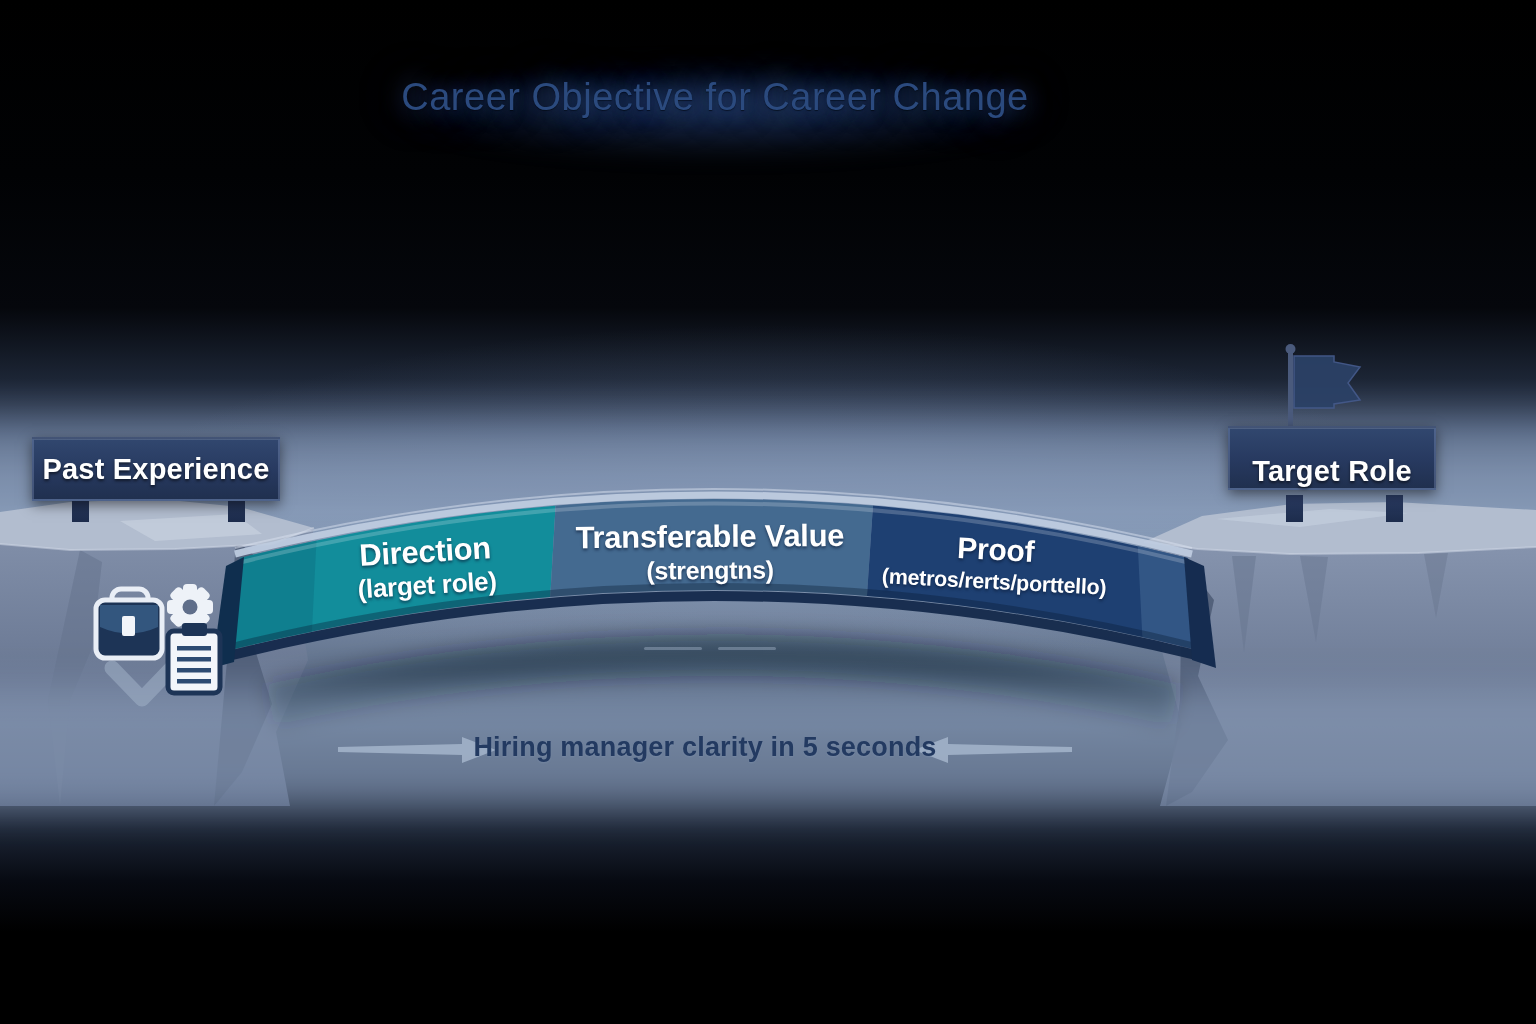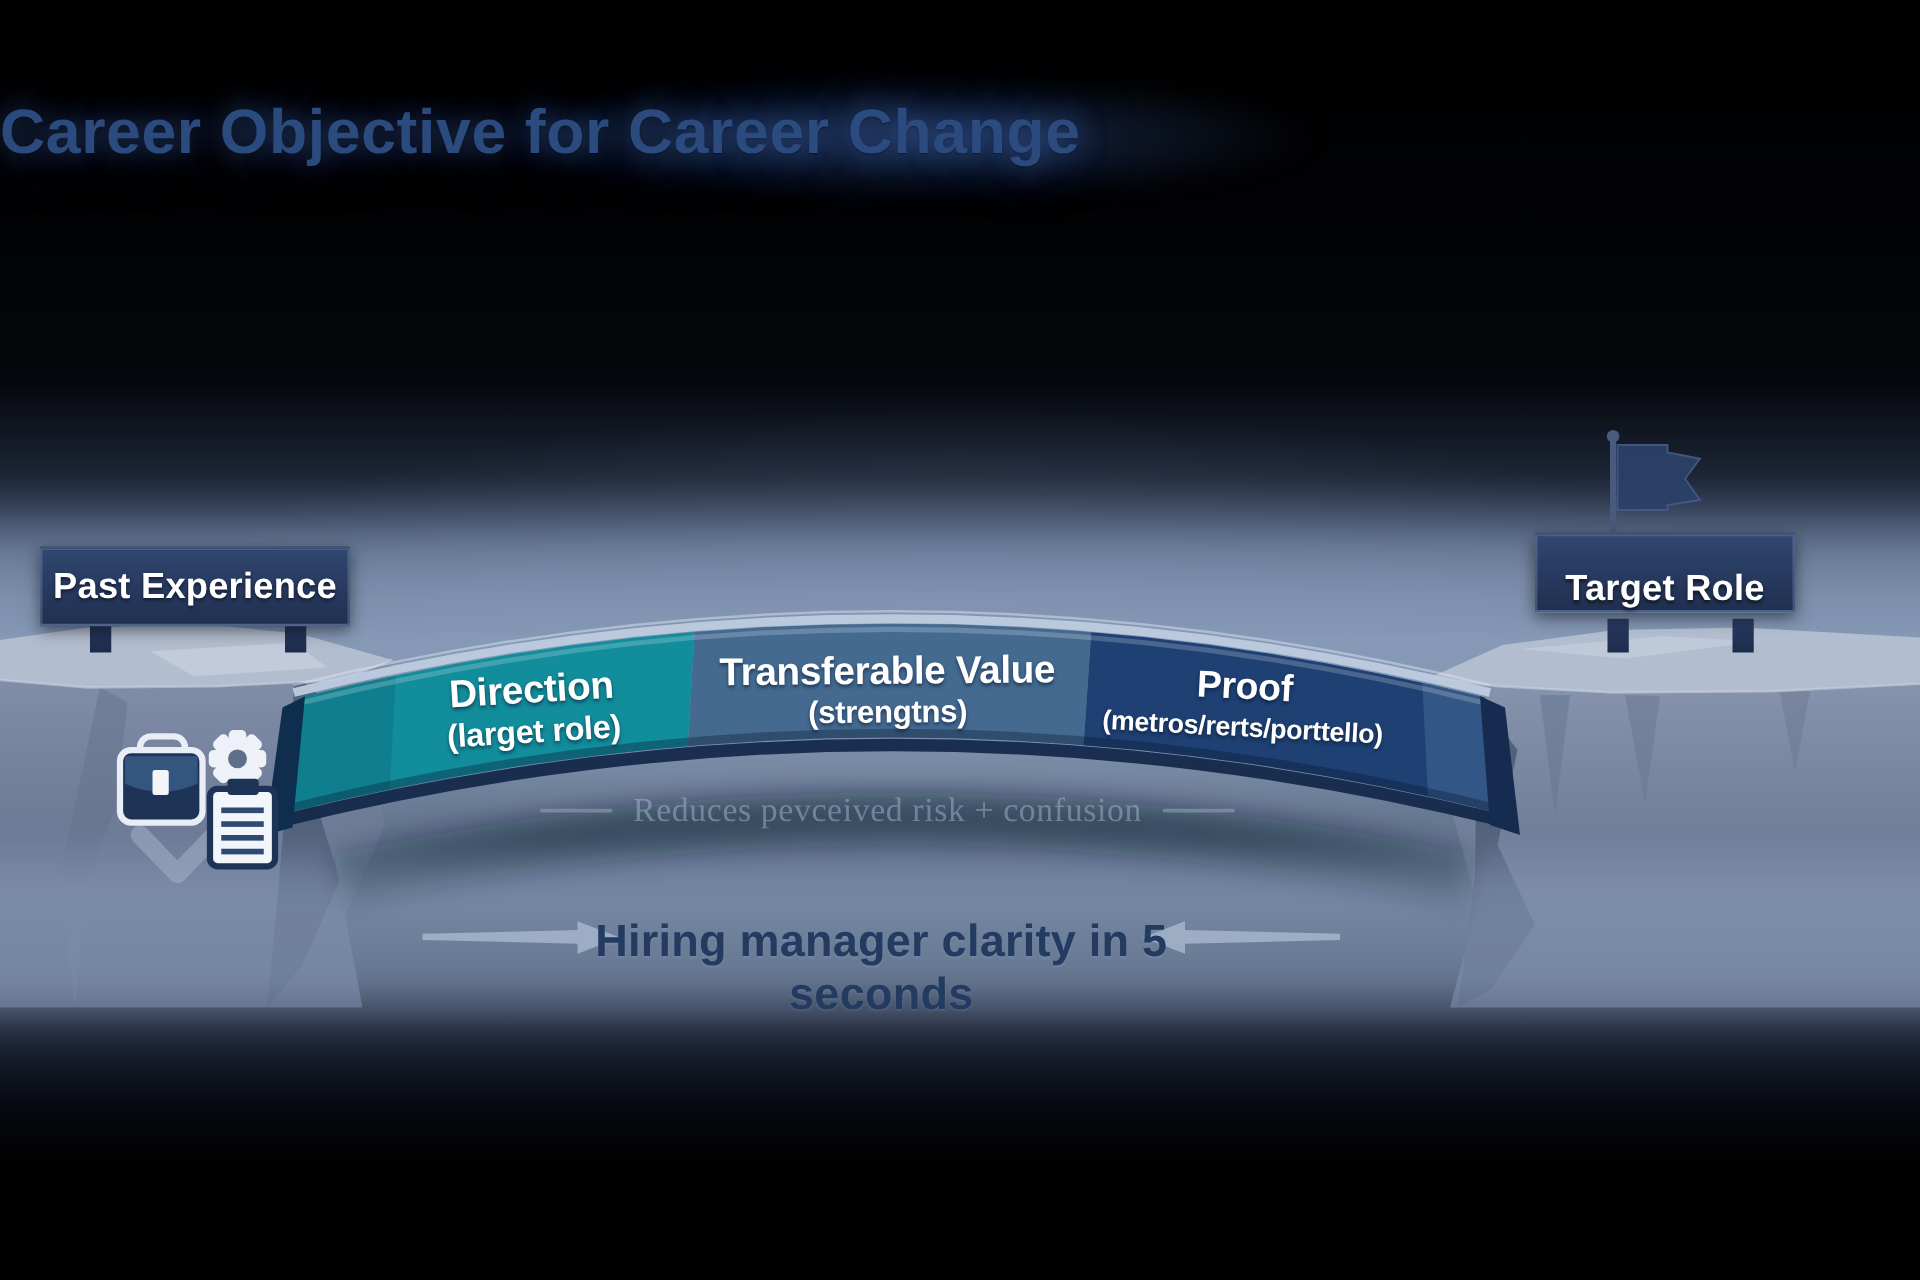--- a/index.html
+++ b/index.html
@@ -17,22 +17,22 @@
     position:absolute;left:0;top:250px;width:1536px;height:500px;
     background:radial-gradient(ellipse 60% 50% at 50% 50%, rgba(135,155,190,.28), rgba(135,155,190,0) 70%);
     pointer-events:none;
   }
   .title-glow{
     position:absolute;left:250px;top:40px;width:940px;height:140px;
     background:radial-gradient(ellipse 50% 50% at 50% 50%, rgba(58,95,165,.5), rgba(58,95,165,0) 72%);
     filter:blur(10px);
   }
   .title{
-    position:absolute;left:0;top:76px;width:1430px;
-    font-size:50px;font-weight:700;letter-spacing:.5px;color:#2b4a7e;
+    position:absolute;left:0;top:76px;width:1430px;text-align:center;
+    font-size:38px;font-weight:400;letter-spacing:.5px;color:#2b4a7e;
     text-shadow:0 0 22px rgba(72,112,185,.6),0 0 55px rgba(50,85,155,.45),0 1px 1px rgba(0,0,0,.6);
   }
   svg.canvas{position:absolute;left:0;top:0;}
   .sign{
     position:absolute;display:flex;align-items:center;justify-content:center;
     background:linear-gradient(180deg,#31476f 0%,#27395f 55%,#20304f 100%);
     border:2px solid rgba(140,160,200,.32);
     border-radius:0;
     box-shadow:0 4px 12px rgba(0,0,0,.5), inset 0 1px 0 rgba(255,255,255,.14);
     color:#fff;font-weight:700;font-size:29px;letter-spacing:.2px;
@@ -58,21 +58,21 @@
   .seg3 .sub{font-size:21.5px;line-height:29px;}
   .risk-note{
     position:absolute;left:400px;top:630px;width:620px;height:36px;
     display:flex;align-items:center;justify-content:center;gap:16px;
     font-family:"Liberation Serif",serif;font-size:27px;
     color:rgba(178,194,216,.45);letter-spacing:.5px;white-space:nowrap;
   }
   .dash-line{width:58px;height:3px;background:rgba(178,194,216,.38);border-radius:2px;}
   .clarity-note{
     position:absolute;left:420px;top:732px;width:570px;text-align:center;
-    font-size:36px;font-weight:700;color:#233a61;letter-spacing:.2px;
+    font-size:27px;font-weight:700;color:#233a61;letter-spacing:.2px;
     text-shadow:0 1px 2px rgba(140,160,190,.3);
   }
 </style>
 </head>
 <body>
 
 <div class="stage">
 
   <div class="center-glow"></div>
   <div class="title-glow"></div>
@@ -200,18 +200,17 @@
     <div class="main">Transferable Value</div>
     <div class="sub">(strengtns)</div>
   </div>
   <div class="seg-label seg3">
     <div class="main">Proof</div>
     <div class="sub">(metros/rerts/porttello)</div>
   </div>
 
   <div class="risk-note">
     <span class="dash-line"></span>
-    <span>Reduces pevceived risk + confusion</span>
     <span class="dash-line"></span>
   </div>
   <div class="clarity-note">Hiring manager clarity in 5 seconds</div>
 
 </div>
 
 </body></html>

